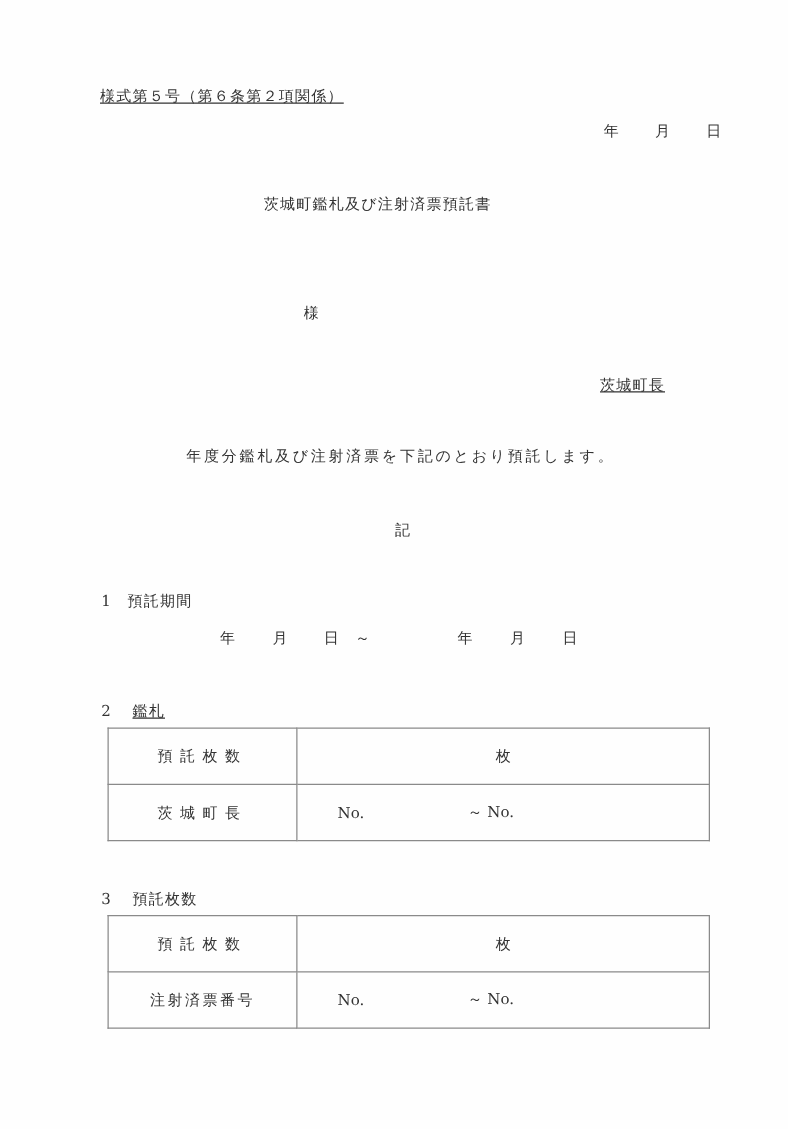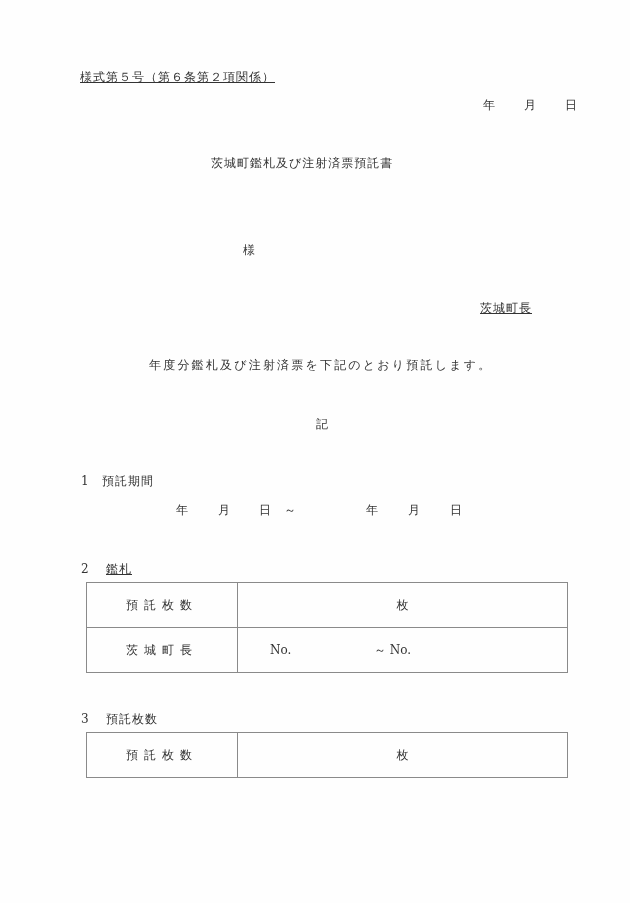--- a/index.html
+++ b/index.html
@@ -98,17 +98,24 @@
   <div>
     <span class="abs" style="left:81px; top:712px;">3</span>
     <span class="abs spaced" style="left:106px; top:712px;">預託枚数</span>
 
     <table class="form" style="top:732px;">
       <tbody>
           <tr>
         <td class="label">預託枚数</td>
         <td class="value-center">枚</td>
       </tr>
+      <tr>
+        <td class="label tight">注射済票番号</td>
+        <td class="no-cell">
+          <span style="left:32px;">No.</span>
+          <span style="left:136px;">～ No.</span>
+        </td>
+      </tr>
     </tbody>
       </table>
   </div>
 
 </div>
 
 </body></html>

